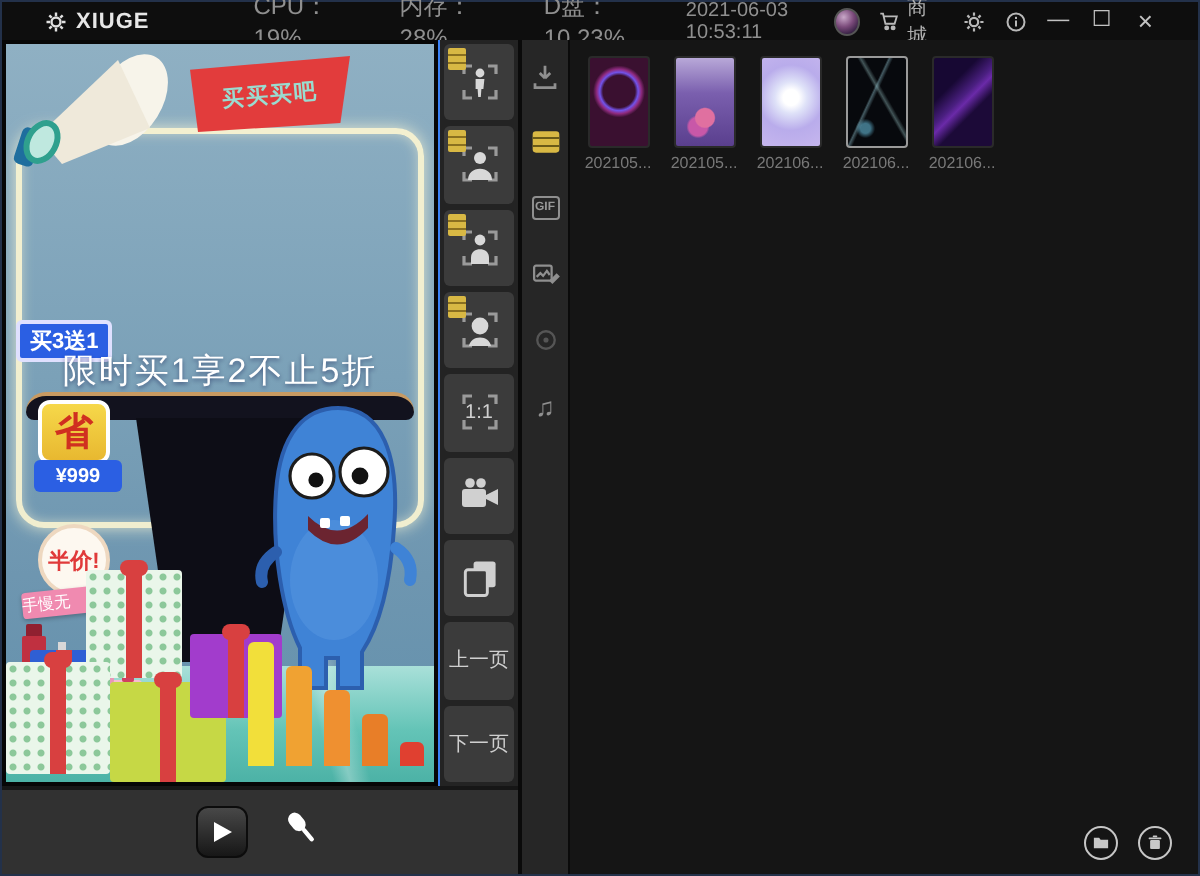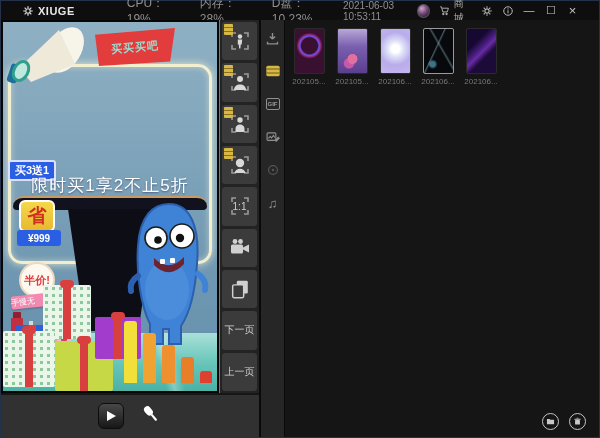--- a/index.html
+++ b/index.html
@@ -316,24 +316,24 @@
               <path d="M15 11.5l6-3v8l-6-3z" fill="#d0d0d0"></path>
             </svg>
           </div>
           <div class="shot-btn">
             <svg width="22" height="22" viewBox="0 0 24 24">
               <rect x="8.5" y="3" width="12" height="14" rx="1.5" fill="#d0d0d0"></rect>
               <rect x="4" y="7.5" width="12" height="14" rx="1.5" fill="#3b3b3b" stroke="#d0d0d0" stroke-width="1.6"></rect>
             </svg>
           </div>
           <div class="shot-btn">
+            <span class="shot-label">上一页</span>
+          </div>
+          <div class="shot-btn">
             <span class="shot-label">下一页</span>
-          </div>
-          <div class="shot-btn">
-            <span class="shot-label">上一页</span>
           </div>
         </div>
       </div>
 
       <div class="strip">
         <span class="play-btn">
           <span class="play-tri"></span>
         </span>
         <span>
           <svg width="24" height="24" viewBox="0 0 24 24">

